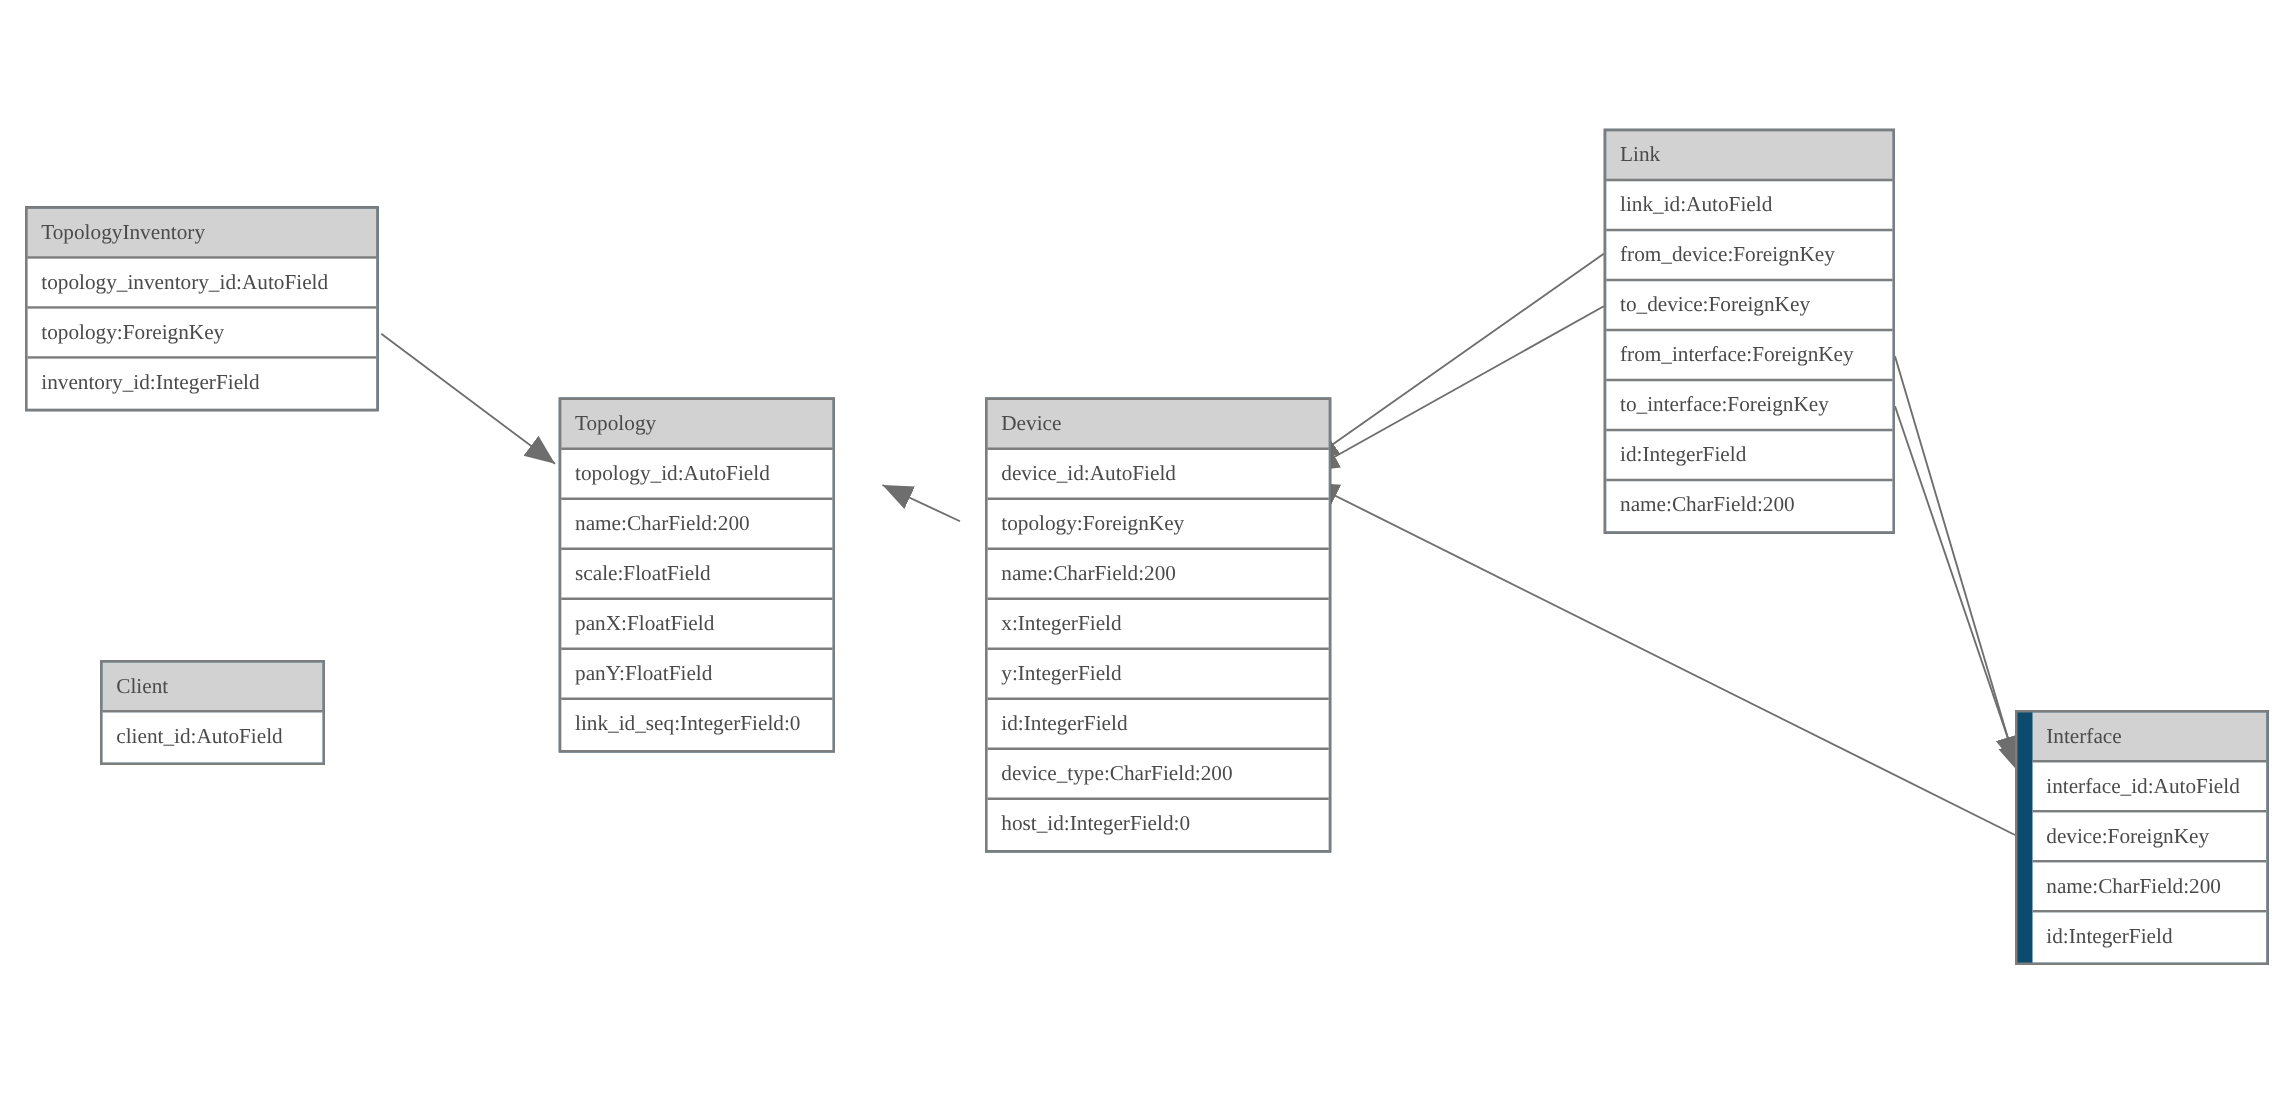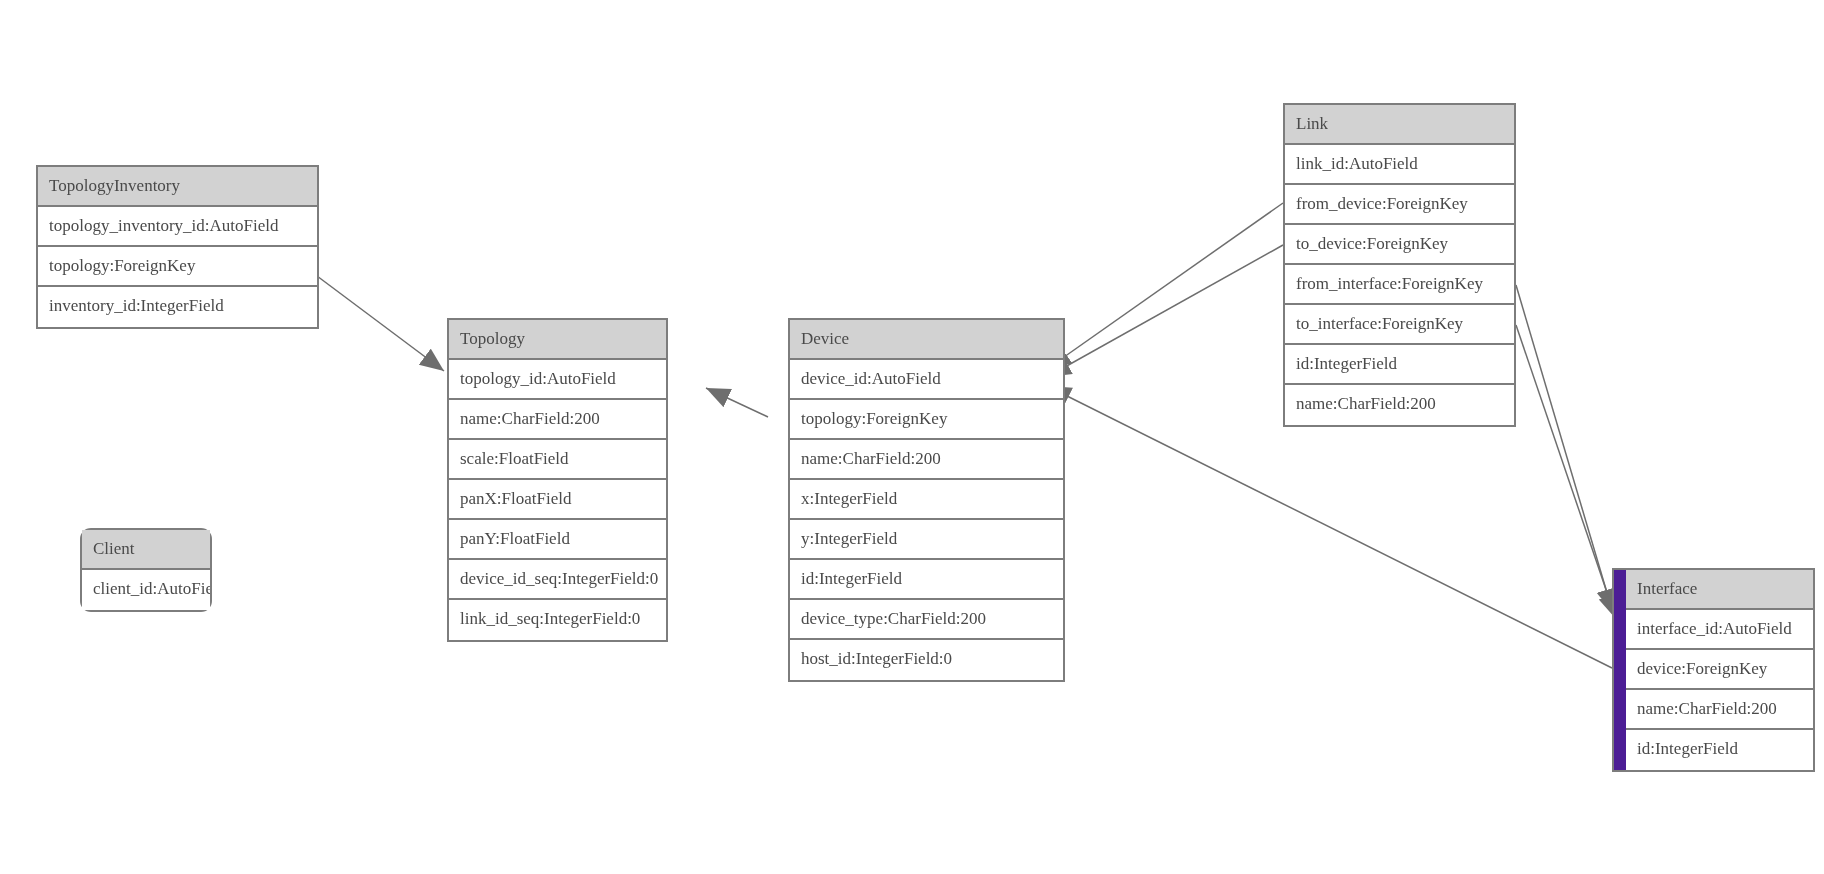--- a/index.html
+++ b/index.html
@@ -20,21 +20,21 @@
     left: 0;
     top: 0;
     width: 1824px;
     height: 874px;
     pointer-events: none;
   }
   .entity {
     position: absolute;
     box-sizing: border-box;
     border: 2px solid #7d7d7d;
-    background: #4c1d95;
+    background: #0c4a6e;
     color: #4a4a4a;
     font-size: 17px;
   }
   .entity-header {
     box-sizing: border-box;
     height: 40px;
     line-height: 38px;
     padding-left: 11px;
     background: #d2d2d2;
     border-bottom: 2px solid #7d7d7d;
@@ -68,39 +68,38 @@
     </defs>
     <line x1="305" y1="267" x2="444" y2="371" stroke="#6e6e6e" stroke-width="1.5" marker-end="url(#arrow)"></line>
     <line x1="768" y1="417" x2="706" y2="388" stroke="#6e6e6e" stroke-width="1.5" marker-end="url(#arrow)"></line>
     <line x1="1283" y1="203" x2="1047" y2="369" stroke="#6e6e6e" stroke-width="1.5" marker-end="url(#arrow)"></line>
     <line x1="1283" y1="245" x2="1047" y2="377" stroke="#6e6e6e" stroke-width="1.5" marker-end="url(#arrow)"></line>
     <line x1="1612" y1="668" x2="1047" y2="386" stroke="#6e6e6e" stroke-width="1.5" marker-end="url(#arrow)"></line>
     <line x1="1516" y1="285" x2="1613" y2="613" stroke="#6e6e6e" stroke-width="1.5" marker-end="url(#arrow)"></line>
     <line x1="1516" y1="325" x2="1616" y2="619" stroke="#6e6e6e" stroke-width="1.5" marker-end="url(#arrow)"></line>
   </svg>
 
-  <div class="entity" style="left:36px; top:165px; width:283px;">
+  <div class="entity" style="left:20px; top:165px; width:283px;">
     <div class="entity-header">TopologyInventory</div>
     <div class="entity-row">topology_inventory_id:AutoField</div>
     <div class="entity-row">topology:ForeignKey</div>
     <div class="entity-row">inventory_id:IntegerField</div>
   </div>
 
   <div class="entity" style="left:447px; top:318px; width:221px;">
     <div class="entity-header">Topology</div>
     <div class="entity-row">topology_id:AutoField</div>
     <div class="entity-row">name:CharField:200</div>
     <div class="entity-row">scale:FloatField</div>
     <div class="entity-row">panX:FloatField</div>
     <div class="entity-row">panY:FloatField</div>
-    <div class="entity-row">device_id_seq:IntegerField:0</div>
     <div class="entity-row">link_id_seq:IntegerField:0</div>
   </div>
 
-  <div class="entity" style="left:80px; top:528px; width:132px;border-radius:11px;">
+  <div class="entity" style="left:80px; top:528px; width:180px;">
     <div class="entity-header">Client</div>
     <div class="entity-row">client_id:AutoField</div>
   </div>
 
   <div class="entity" style="left:768px; top:318px; width:277px;margin-left:20px;">
     <div class="entity-header">Device</div>
     <div class="entity-row">device_id:AutoField</div>
     <div class="entity-row">topology:ForeignKey</div>
     <div class="entity-row">name:CharField:200</div>
     <div class="entity-row">x:IntegerField</div>

